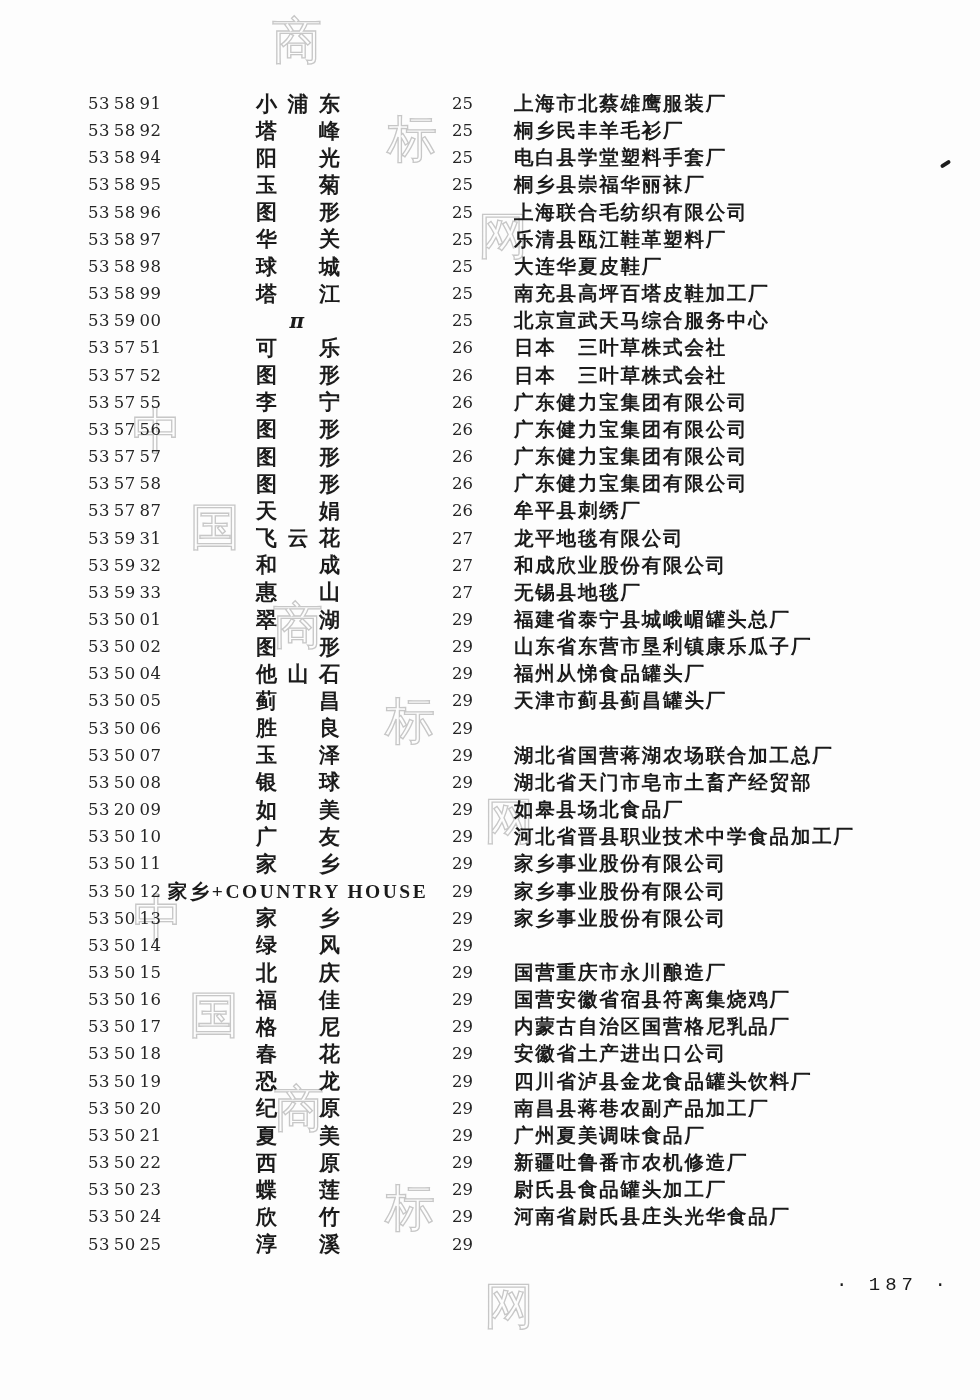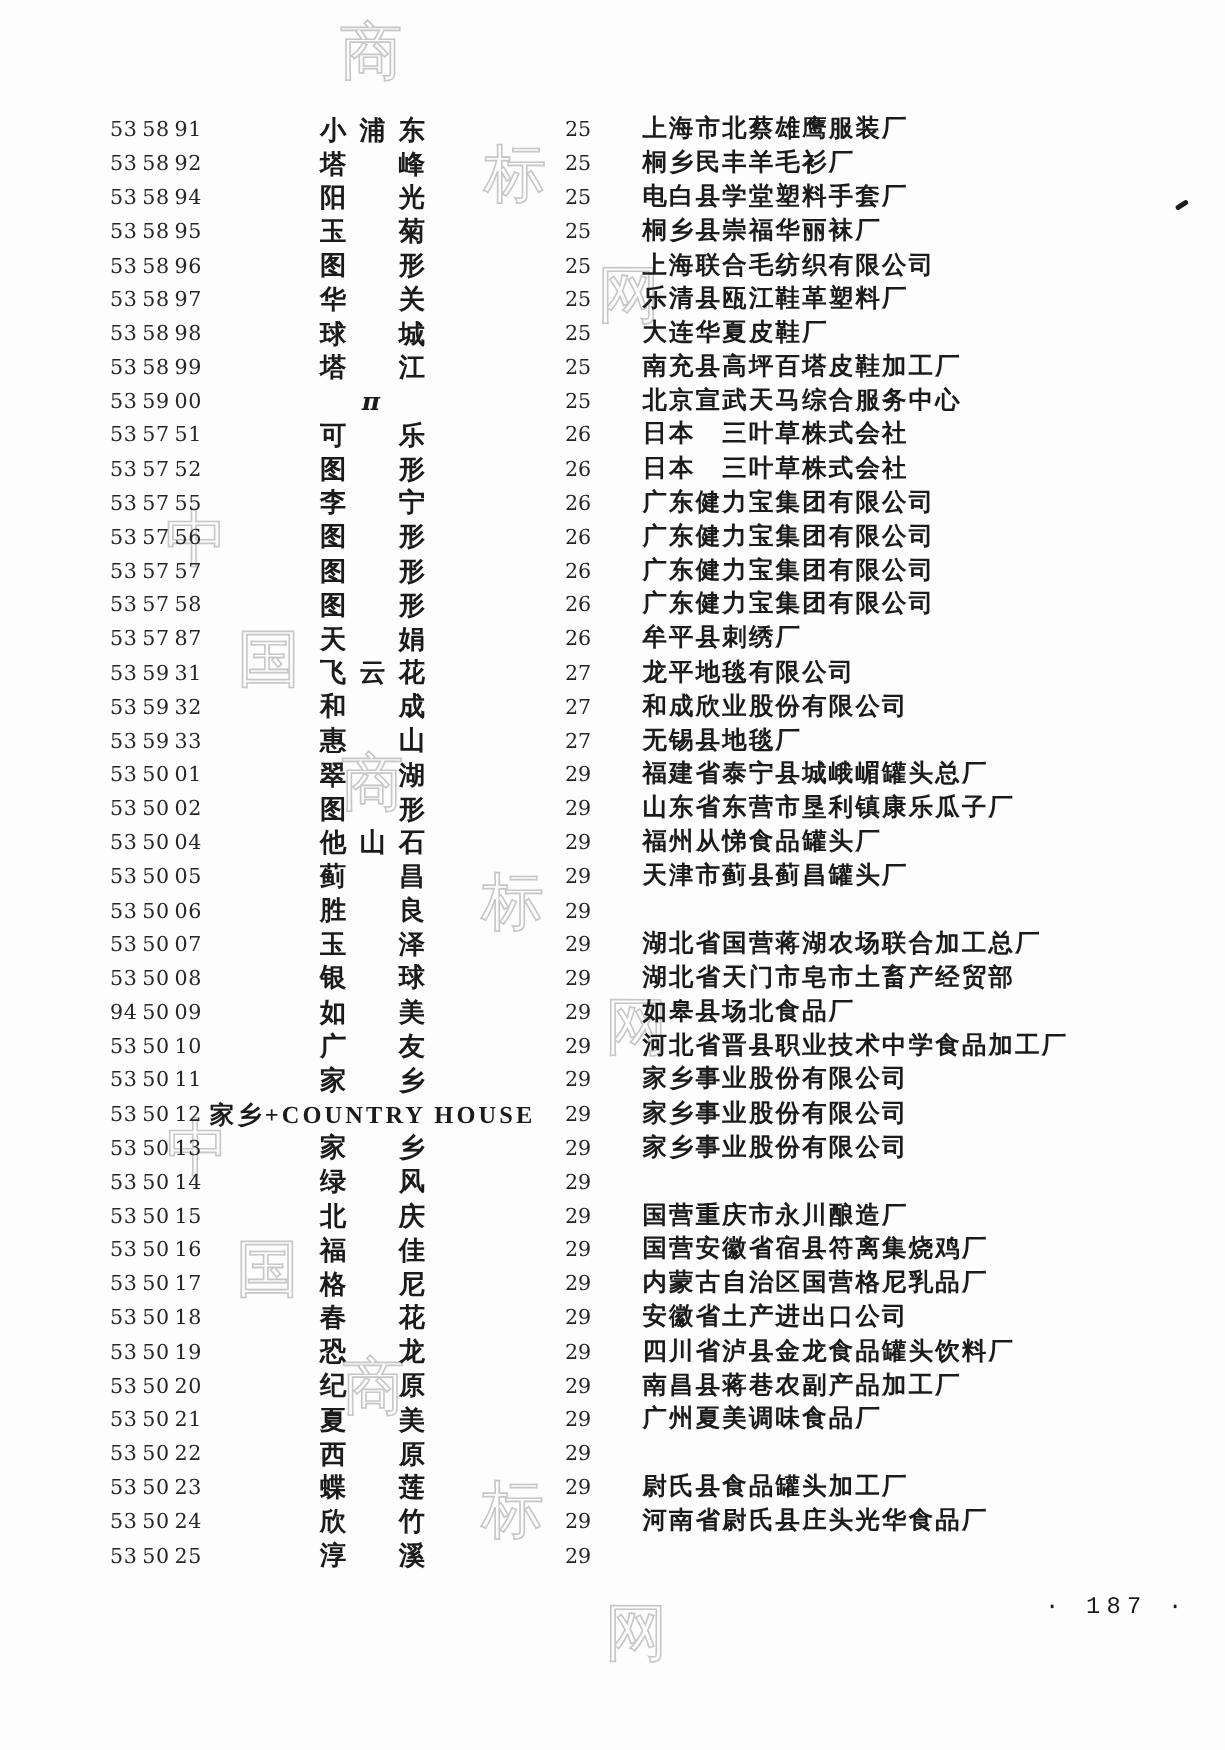--- a/index.html
+++ b/index.html
@@ -314,21 +314,21 @@
       <div class="row">
         <span class="col-no">53 50 08</span>
         <span class="col-mark">
           <i>银</i>
           <i>球</i>
         </span>
         <span class="col-class">29</span>
         <span class="col-app">湖北省天门市皂市土畜产经贸部</span>
       </div>
       <div class="row">
-        <span class="col-no">94 50 09</span>
+        <span class="col-no">53 20 09</span>
         <span class="col-mark">
           <i>如</i>
           <i>美</i>
         </span>
         <span class="col-class">29</span>
         <span class="col-app">如皋县场北食品厂</span>
       </div>
       <div class="row">
         <span class="col-no">53 50 10</span>
         <span class="col-mark">
@@ -433,20 +433,21 @@
         <span class="col-class">29</span>
         <span class="col-app">广州夏美调味食品厂</span>
       </div>
       <div class="row">
         <span class="col-no">53 50 22</span>
         <span class="col-mark">
           <i>西</i>
           <i>原</i>
         </span>
         <span class="col-class">29</span>
+        <span class="col-app">新疆吐鲁番市农机修造厂</span>
       </div>
       <div class="row">
         <span class="col-no">53 50 23</span>
         <span class="col-mark">
           <i>蝶</i>
           <i>莲</i>
         </span>
         <span class="col-class">29</span>
         <span class="col-app">尉氏县食品罐头加工厂</span>
       </div>

